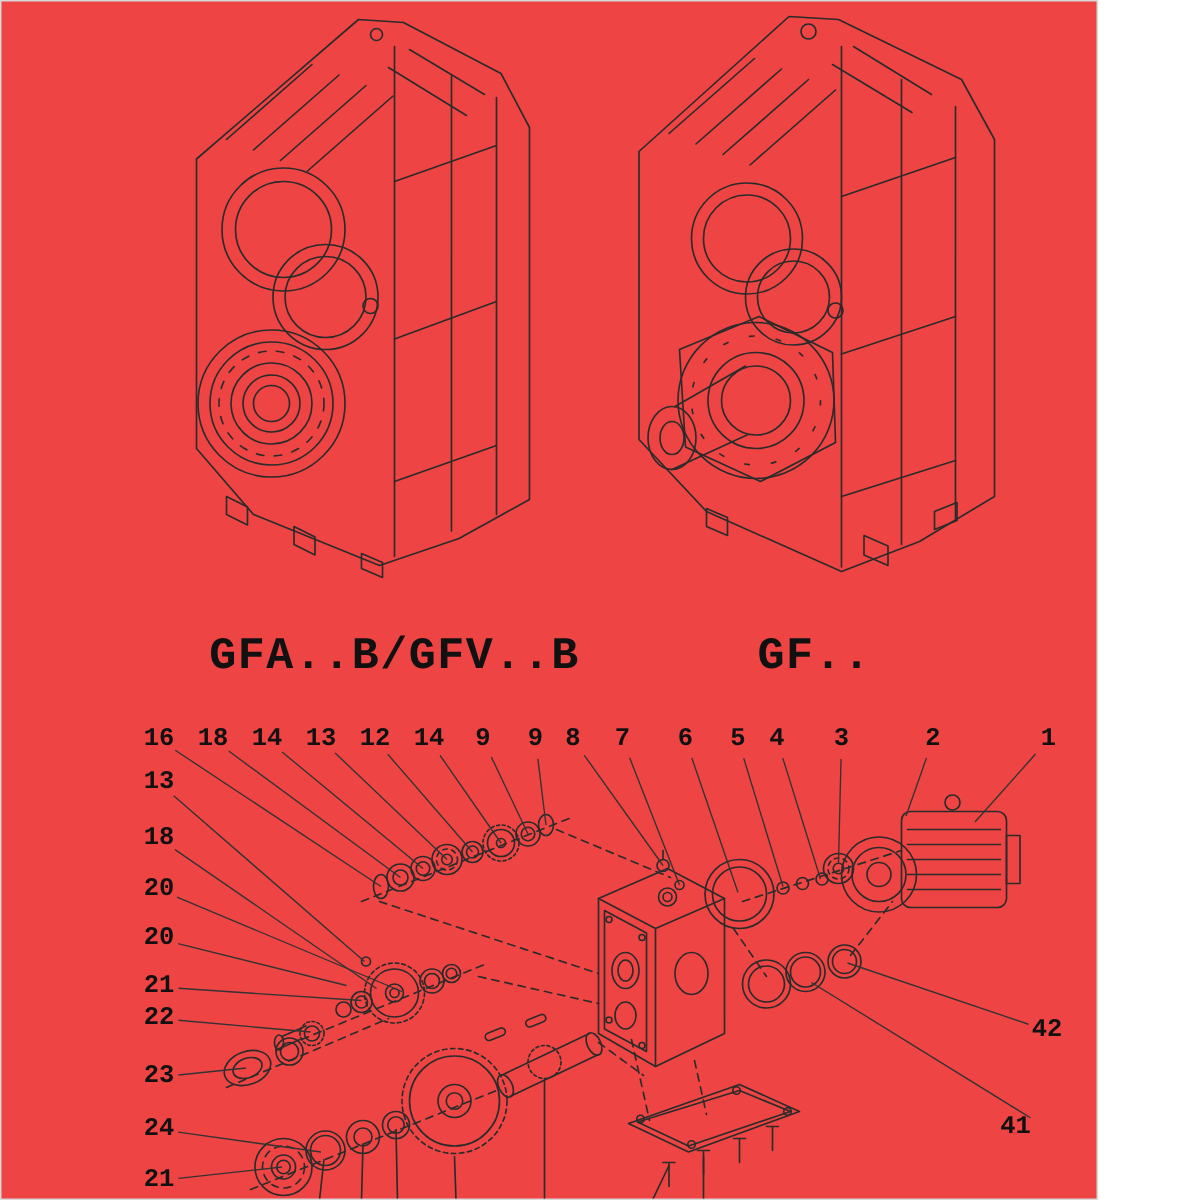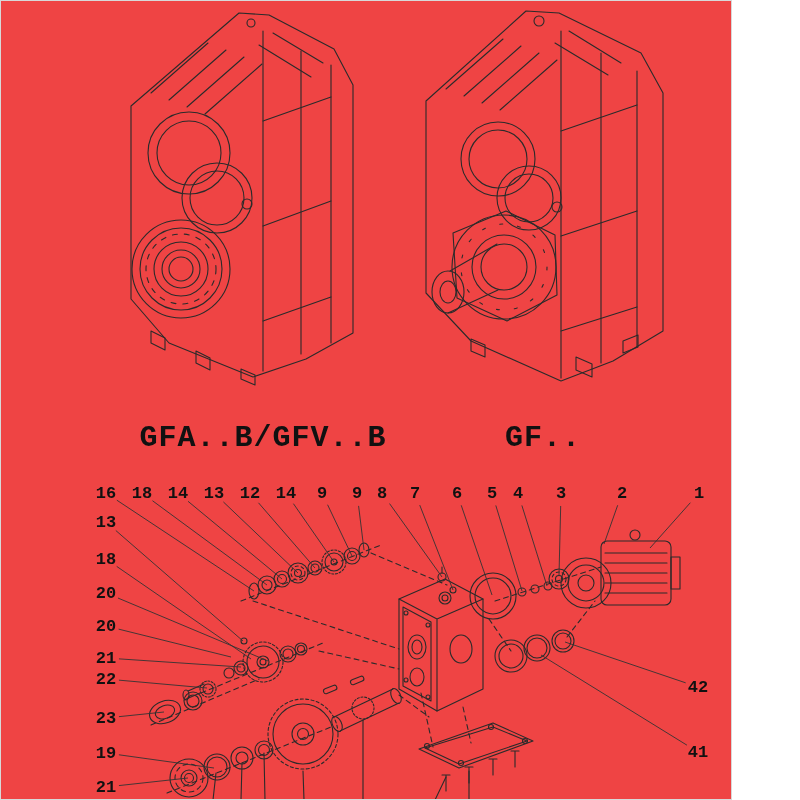--- a/index.html
+++ b/index.html
@@ -292,19 +292,19 @@
       <div class="num" style="left: 560px; top: 492px;">3</div>
       <div class="num" style="left: 621px; top: 492px;">2</div>
       <div class="num" style="left: 698px; top: 492px;">1</div>
       <div class="num" style="left: 105px; top: 521px;">13</div>
       <div class="num" style="left: 105px; top: 558px;">18</div>
       <div class="num" style="left: 105px; top: 592px;">20</div>
       <div class="num" style="left: 105px; top: 625px; text-align: center;">20</div>
       <div class="num" style="left: 105px; top: 657px;">21</div>
       <div class="num" style="left: 105px; top: 678px;">22</div>
       <div class="num" style="left: 105px; top: 717px; text-align: center;">23</div>
-      <div class="num" style="left: 105px; top: 752px;">19</div>
+      <div class="num" style="left: 105px; top: 752px;">24</div>
       <div class="num" style="left: 105px; top: 786px;">21</div>
       <div class="num" style="left: 697px; top: 686px;">42</div>
-      <div class="num" style="left: 697px; top: 751px;">41</div>
+      <div class="num" style="left: 676px; top: 751px;">41</div>
     </div>
 
 </div>
 
 </body></html>

